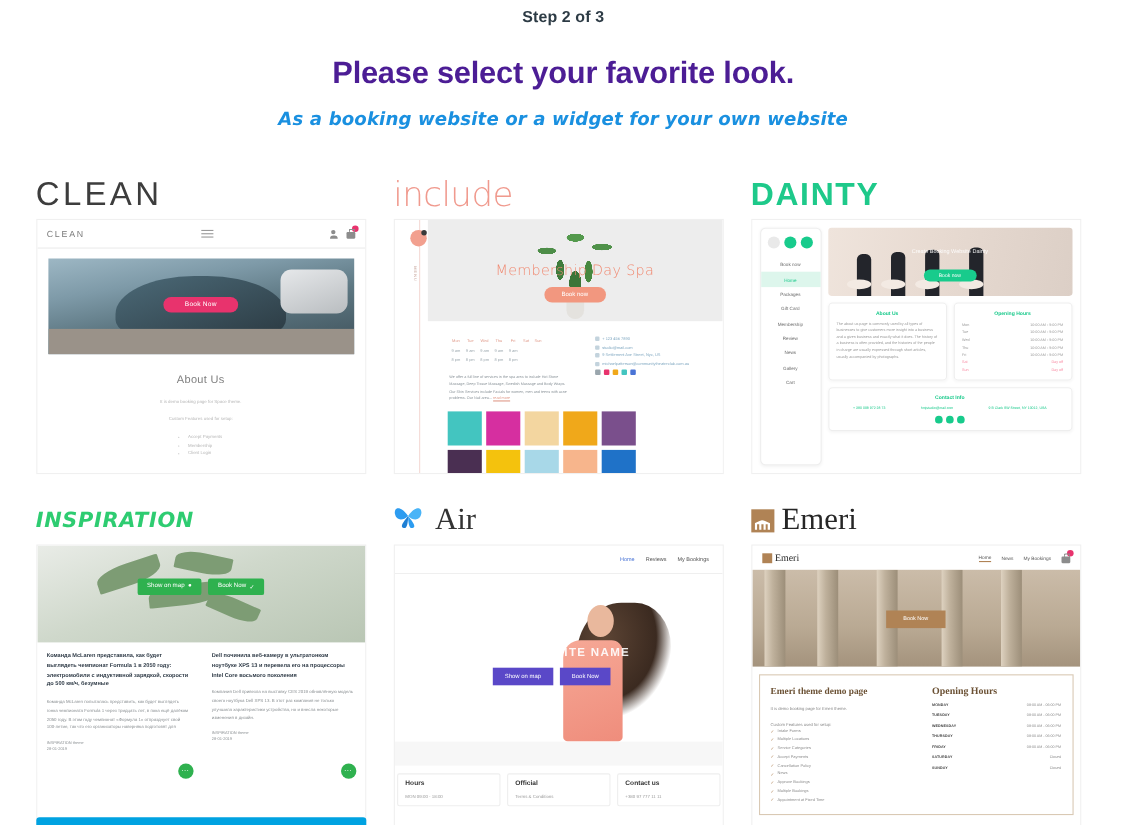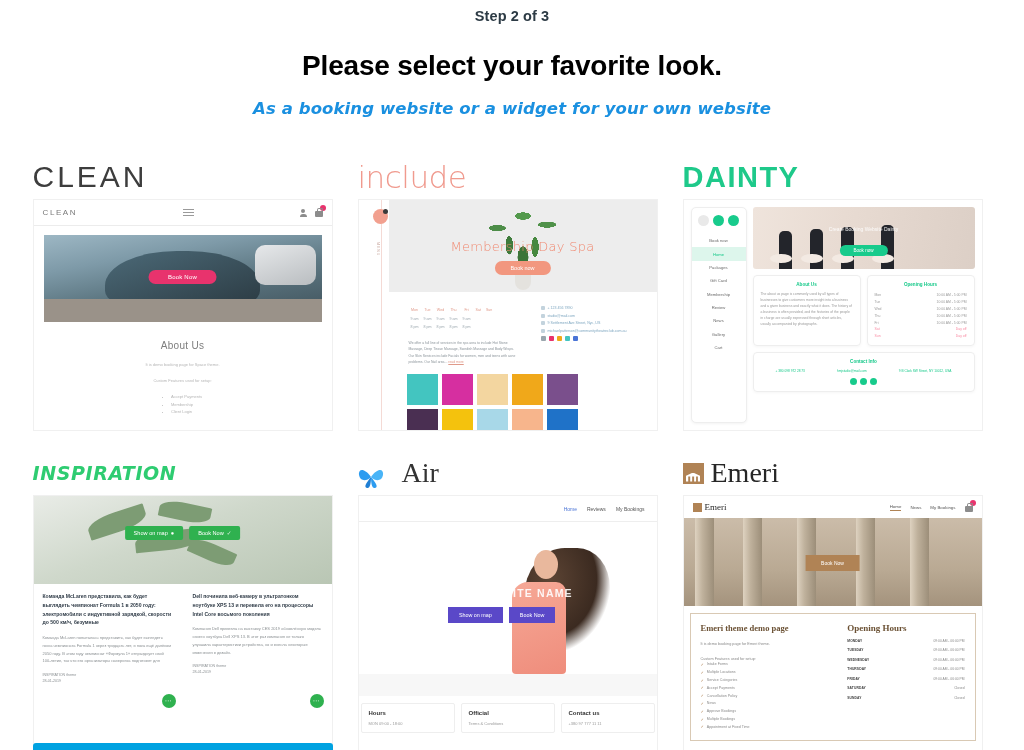--- a/index.html
+++ b/index.html
@@ -18,21 +18,21 @@
     font-size: 14.5px;
     font-weight: bold;
     color: #2d3b45;
     padding-top: 8px;
     letter-spacing: .1px;
   }
   .main-title {
     text-align: center;
     font-size: 28px;
     font-weight: bold;
-    color: #000000;
+    color: #4c1d95;
     margin-top: 26px;
     letter-spacing: -.2px;
   }
   .sub-title {
     text-align: center;
     font-size: 16.5px;
     font-weight: bold;
     font-style: italic;
     color: #1a90e0;
     margin-top: 17px;
@@ -64,21 +64,21 @@
     font-size: 31px; color: #f09a8e; font-weight: 300; letter-spacing: -.5px;
   }
   .logo-dainty {
     font-family: "Liberation Sans", sans-serif;
     font-size: 29px; color: #1ec98a; font-weight: bold; letter-spacing: 1.5px;
   }
   .logo-inspiration {
     font-family: "DejaVu Sans", sans-serif;
     font-size: 19px; color: #2ecc71; font-weight: bold; font-style: italic; letter-spacing: .6px;
   }
-  .logo-air { display: flex; align-items: flex-end; gap: 18px; }
+  .logo-air { display: flex; align-items: flex-start; gap: 12px; }
   .logo-air .txt { font-family: "Liberation Serif", serif; font-size: 28px; color: #333; }
   .logo-emeri { display: flex; align-items: center; gap: 7px; }
   .logo-emeri .txt { font-family: "Liberation Serif", serif; font-size: 28px; color: #262626; }
   .emeri-mark {
     width: 21px; height: 21px; background: #b08355;
     display: flex; align-items: flex-end; justify-content: center; padding-bottom: 2px;
   }
   .emeri-mark i {
     display:block; width: 14px; height: 9px; background: #fff;
     clip-path: polygon(0 100%,0 35%,50% 0,100% 35%,100% 100%,85% 100%,85% 45%,72% 45%,72% 100%,58% 100%,58% 45%,44% 45%,44% 100%,30% 100%,30% 45%,16% 45%,16% 100%);

